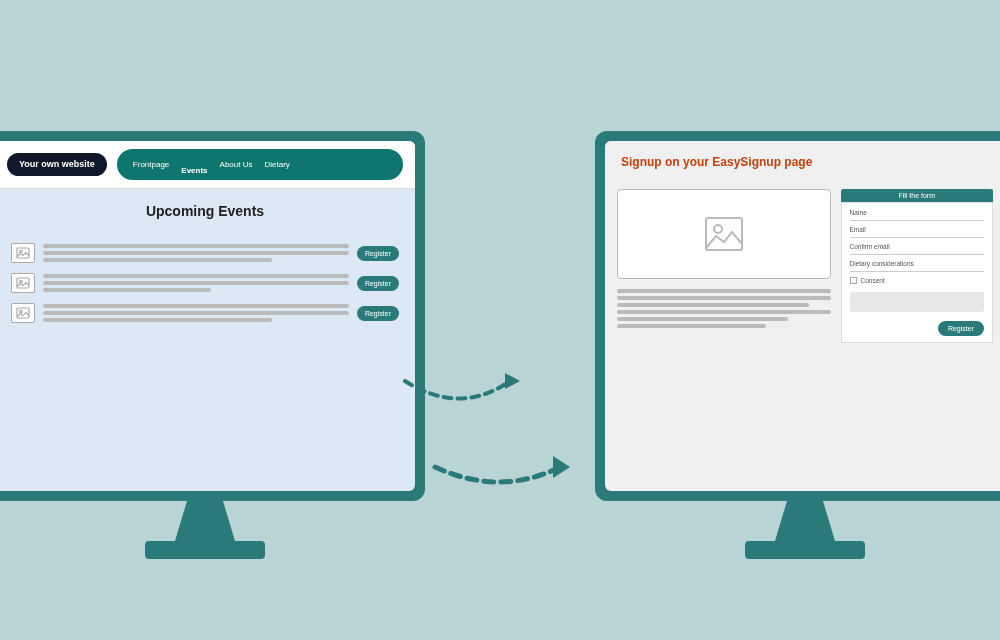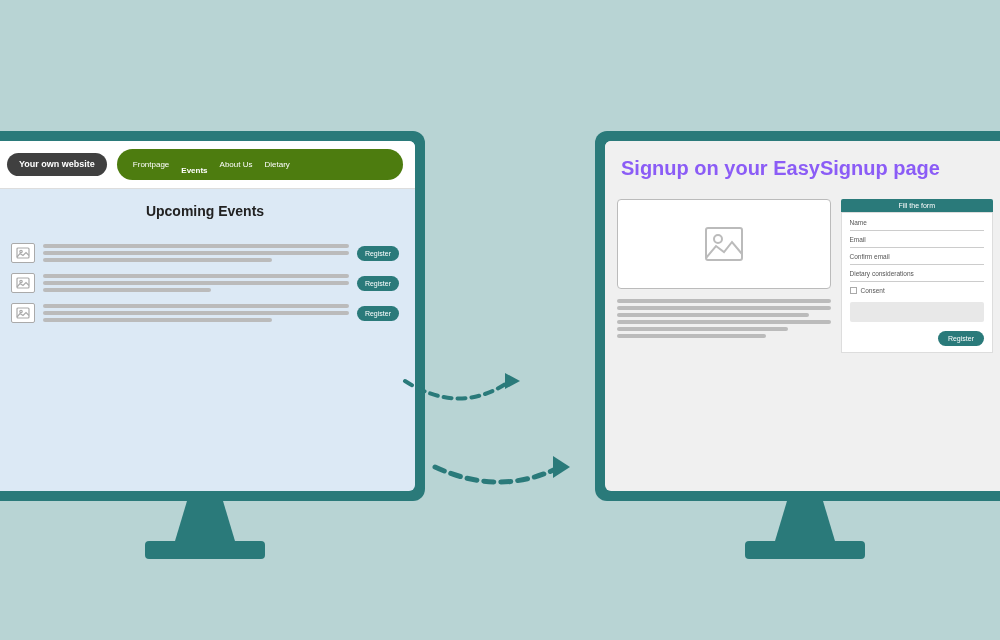--- a/index.html
+++ b/index.html
@@ -82,33 +82,33 @@
     .left-nav {
       background-color: white;
       padding: 8px 12px;
       display: flex;
       align-items: center;
       gap: 10px;
       border-bottom: 1px solid #ddd;
     }
 
     .logo-btn {
-      background-color: #404040;
+      background-color: #0f172a;
       color: white;
       border-radius: 20px;
       padding: 6px 12px;
       font-size: 9px;
       font-weight: bold;
       text-align: center;
       line-height: 1.3;
       min-width: 60px;
     }
 
     .nav-bar {
-      background-color: #4d7c0f;
+      background-color: #0f766e;
       border-radius: 20px;
       padding: 5px 16px;
       display: flex;
       gap: 12px;
       align-items: center;
       flex: 1;
     }
 
     .nav-item {
       color: white;
@@ -182,23 +182,23 @@
       white-space: nowrap;
     }
 
     
     .right-header {
       padding: 14px 16px 10px;
       background-color: #f0f0f0;
     }
 
     .right-title {
-      font-size: 20px;
+      font-size: 12px;
       font-weight: bold;
-      color: #8b5cf6;
+      color: #c2410c;
       line-height: 1.3;
     }
 
     .right-body {
       display: flex;
       gap: 10px;
       padding: 8px 12px;
     }
 
     .right-main {

